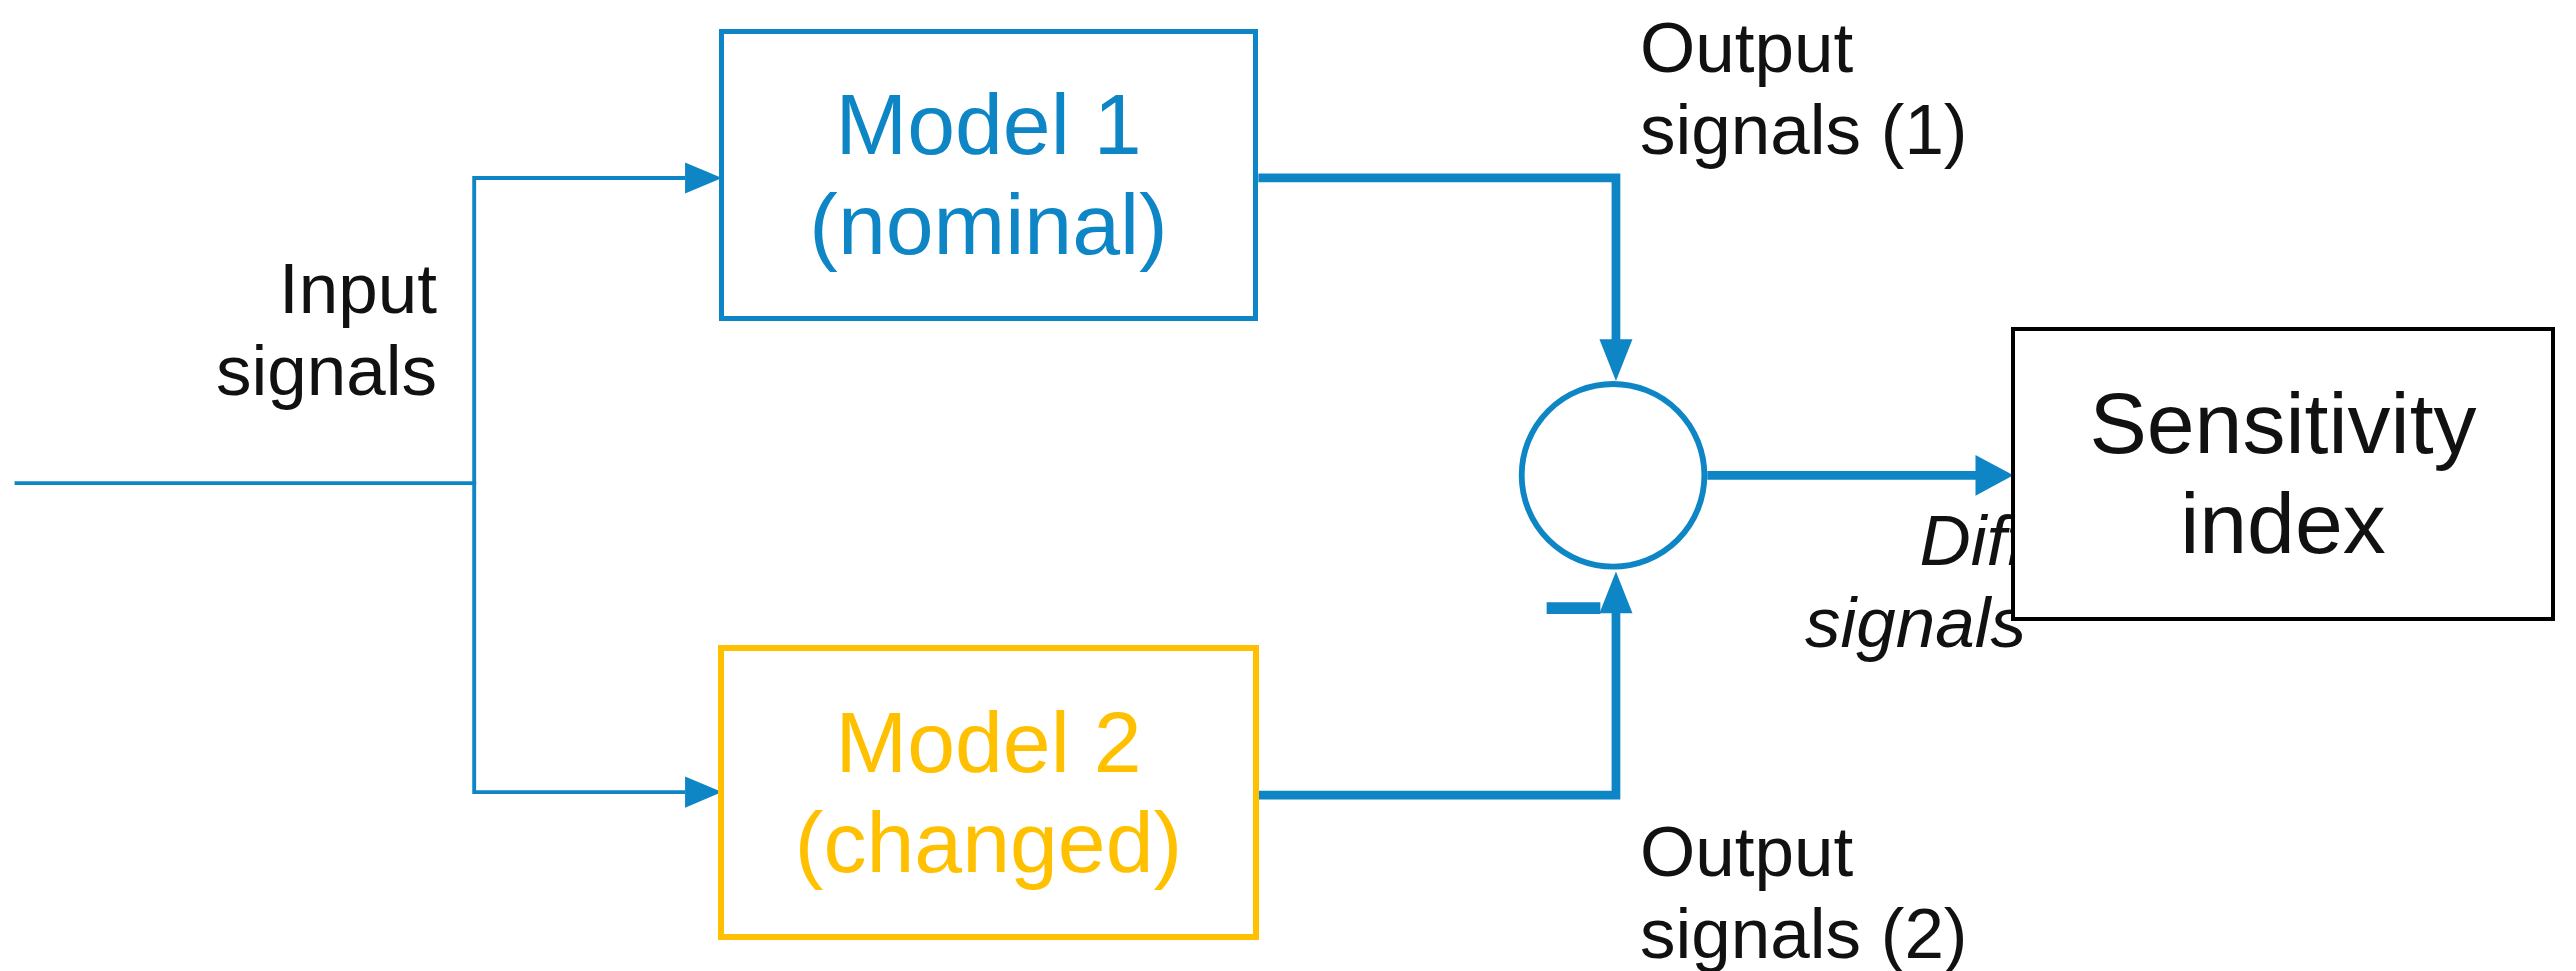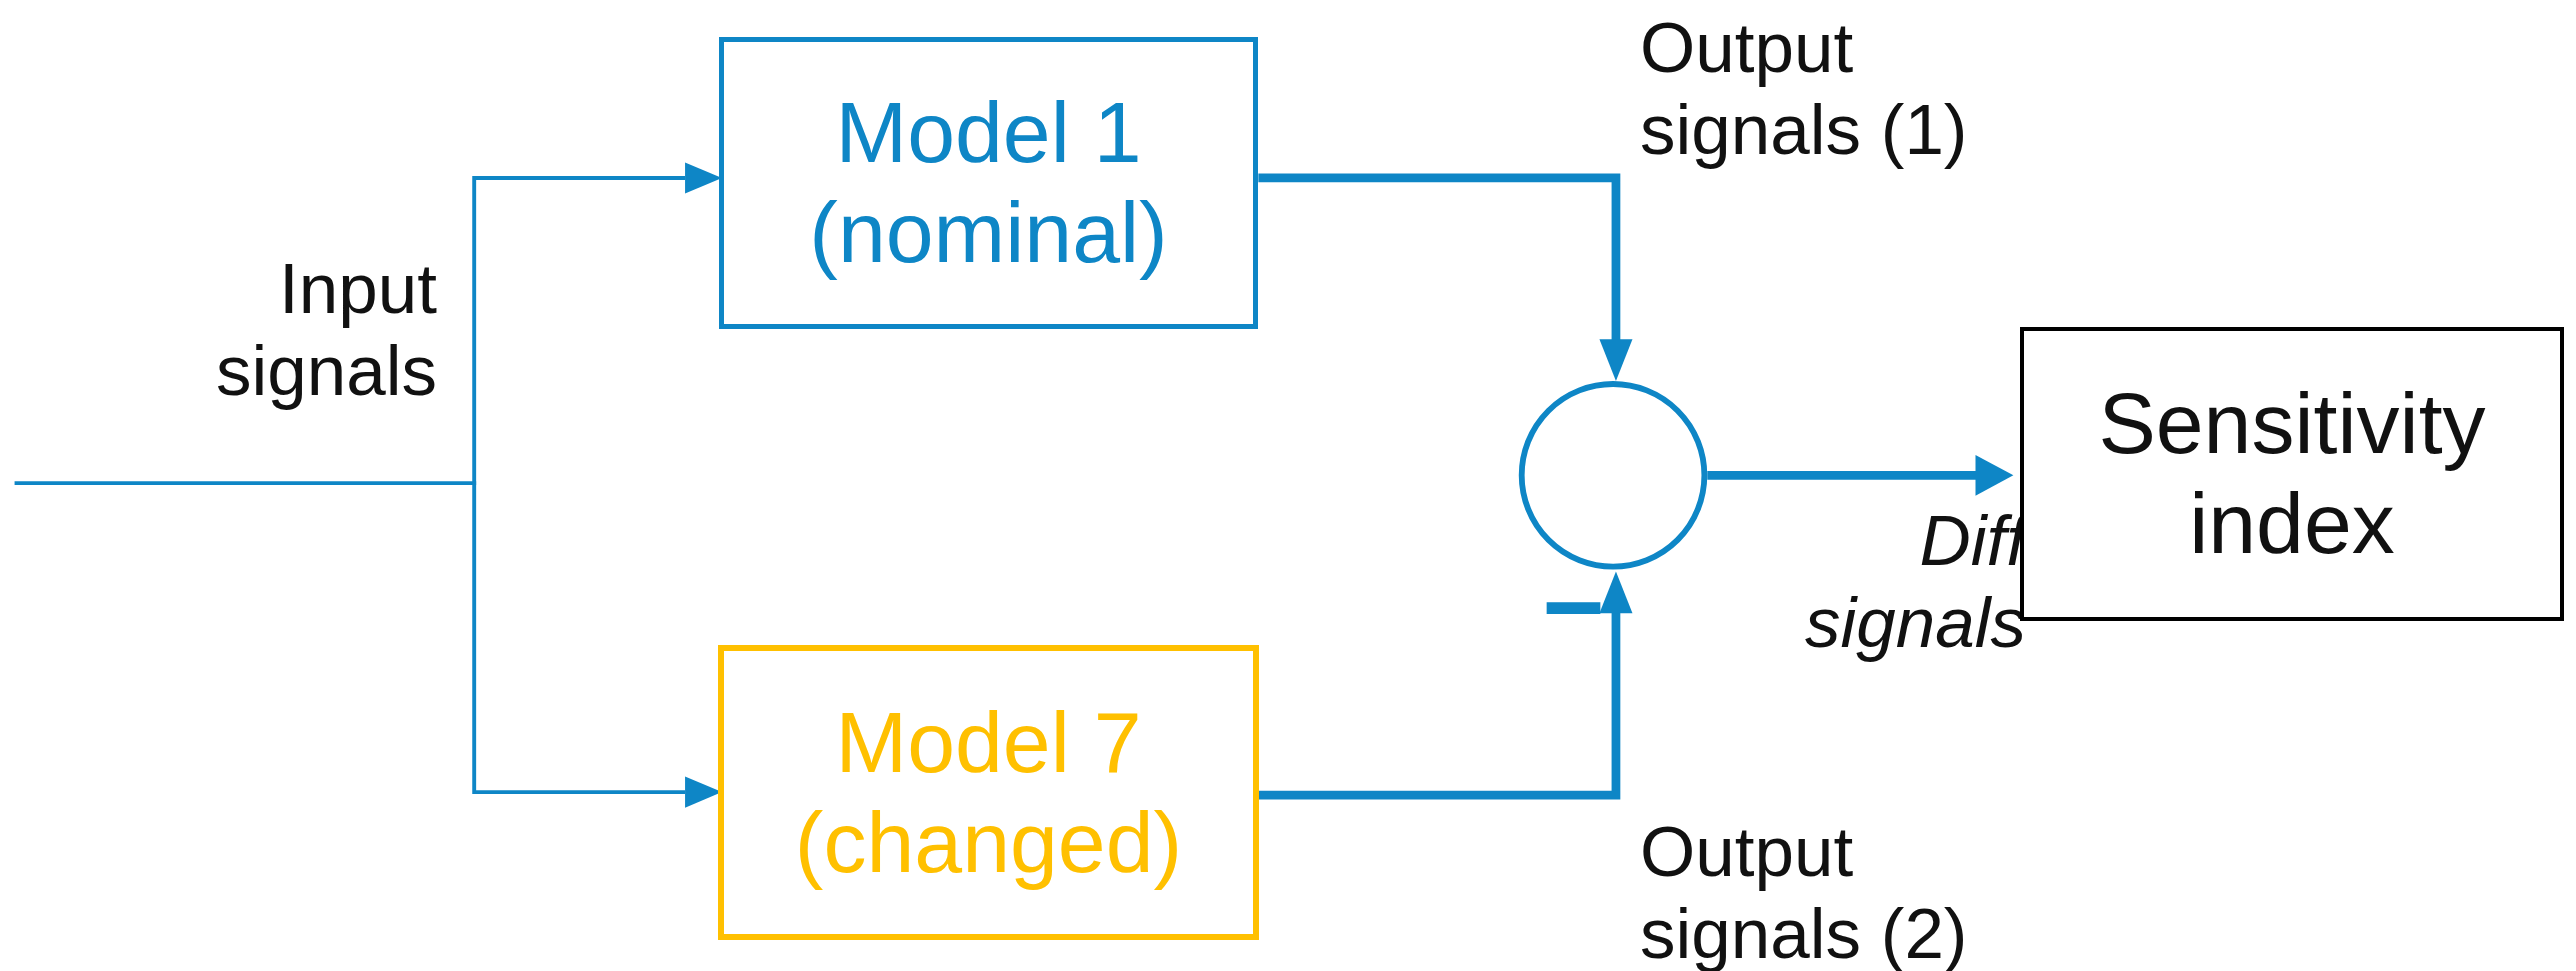--- a/index.html
+++ b/index.html
@@ -24,23 +24,23 @@
   .sum-circle{fill:none;stroke:var(--c-connector_blue);stroke-width:6;}
   .node{
     position:absolute;
     display:flex;align-items:center;justify-content:center;
     text-align:center;
     font-size:86px;line-height:1.16;
     white-space:pre-line;
     box-sizing:border-box;
     background:var(--c-background);
   }
-  .node.model1{border:5.8px solid var(--c-connector_blue);color:var(--c-connector_blue);margin-top:8px;}
+  .node.model1{border:5.8px solid var(--c-connector_blue);color:var(--c-connector_blue);}
   .node.model2{border:6.8px solid var(--c-model2_yellow);color:var(--c-model2_yellow);}
-  .node.sensitivity{border:4.9px solid var(--c-box_border_black);color:var(--c-text_black);margin-left:9px;}
+  .node.sensitivity{border:4.9px solid var(--c-box_border_black);color:var(--c-text_black);}
   .label{
     position:absolute;
     font-size:71px;line-height:1.16;
     color:var(--c-text_black);
     white-space:pre-line;
   }
   .label.center{text-align:right;}
   .minus{
     position:absolute;
     color:var(--c-connector_blue);
@@ -66,21 +66,21 @@
     <path class="thick" d="M 1757 489 H 2035"></path>
     <polygon class="arrow" points="2033,468 2033,510 2072,489"></polygon>
   </svg>
 
   <div class="label center" style="left:39px;top:248px;width:398px;">Input
 signals</div>
 
   <div class="node model1" style="left:719px;top:29px;width:539px;height:292px;">Model 1
 (nominal)</div>
 
-  <div class="node model2" style="left:718px;top:645px;width:541px;height:295px;">Model 7
+  <div class="node model2" style="left:718px;top:645px;width:541px;height:295px;">Model 2
 (changed)</div>
 
   <div class="label" style="left:1640px;top:6.8px;">Output
 signals (1)</div>
 
   <div class="label" style="left:1640px;top:811px;">Output
 signals (2)</div>
 
   <div class="label center" style="left:1691px;top:500px;width:335px;font-style:italic;">Diff
 signals</div>

